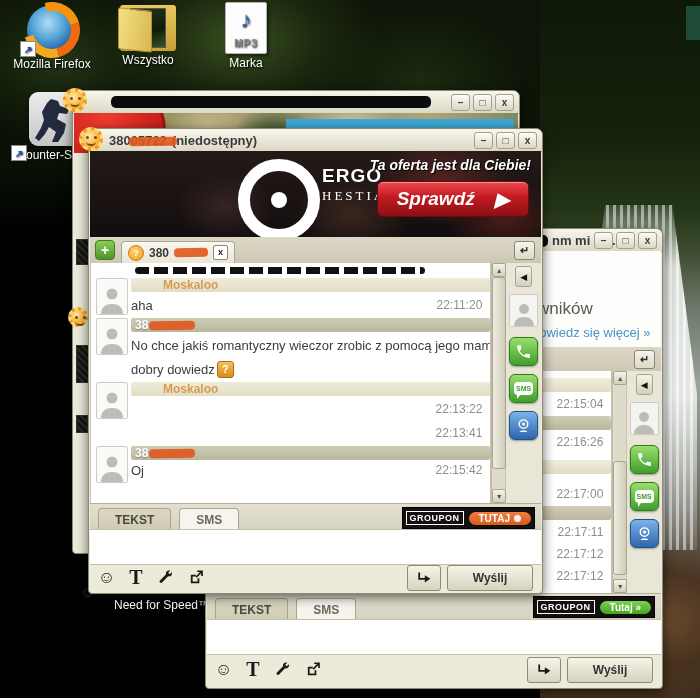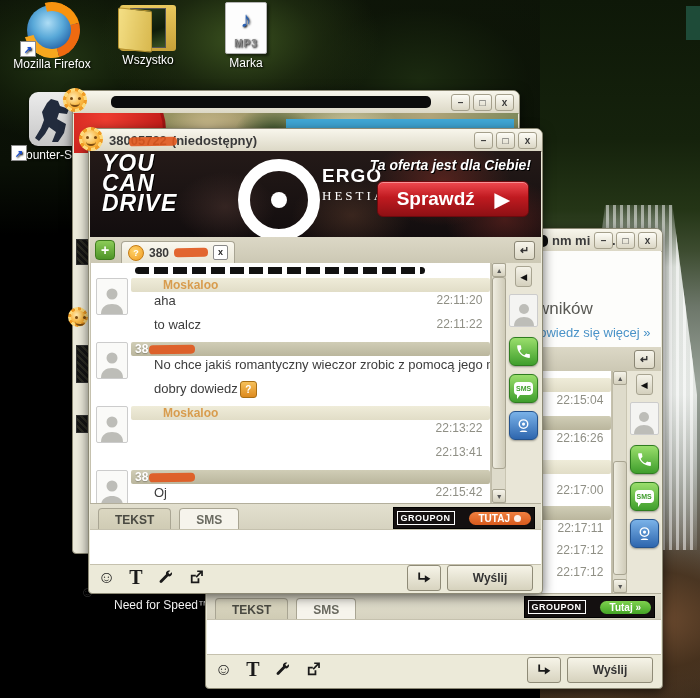--- a/index.html
+++ b/index.html
@@ -105,31 +105,31 @@
   .gicon.cam{margin-top:8px;background:linear-gradient(#7ab2e8,#2e66ae);border:1px solid #24528c;}
   .smsbubble{width:19px;height:13px;background:#fff;border-radius:4px;position:relative;display:flex;align-items:center;justify-content:center;}
   .smsbubble::after{content:"";position:absolute;left:3px;bottom:-4px;border:4px solid transparent;border-top-color:#fff;border-left-color:#fff;border-width:4px 3px;}
   .smsbubble span{font-size:7px;font-weight:bold;color:#3f9e2c;letter-spacing:0;}
 
   .hdr{height:16px;display:flex;align-items:center;position:relative;}
   .hdr .bar{margin-left:40px;flex:1;height:14px;display:flex;align-items:center;padding-left:4px;font-size:12px;font-weight:bold;border-radius:2px;}
   .hdr.light .bar{background:linear-gradient(#efecd9,#e1ddc7);color:#d89c4e;padding-left:32px;}
   .hdr.dark .bar{background:linear-gradient(#d0cdb6,#bab69d);color:#fff;text-shadow:0 1px 1px rgba(0,0,0,.25);}
   .avbox{position:absolute;left:5px;top:1px;width:30px;height:35px;background:#fafaf8;border:1px solid #ccc;border-radius:2px;overflow:hidden;display:flex;align-items:flex-end;justify-content:center;}
-  .mrow{display:flex;align-items:flex-start;padding:0 8px 0 63px;font-size:13px;color:#3c3c3c;}
+  .mrow{display:flex;align-items:center;padding:0 8px 0 40px;font-size:13px;color:#3c3c3c;}
   .mrow .time{margin-left:auto;color:#8f8f85;font-size:12px;white-space:nowrap;padding-left:6px;}
   .emo{display:inline-flex;width:15px;height:15px;margin-left:2px;background:linear-gradient(#f6c05a,#dd8a1e);border:1px solid #a96f14;border-radius:3px;
       align-items:center;justify-content:center;font-size:10px;font-weight:bold;color:#fff;}
 
   .composetabs{position:absolute;left:1px;right:1px;display:flex;align-items:flex-end;background:linear-gradient(#e3e0cf,#d6d2bf);border-top:1px solid #b3af9c;}
   .ctab{height:21px;display:flex;align-items:center;justify-content:center;font-size:12px;font-weight:bold;color:#4a4a42;
       border:1px solid #a9a593;border-bottom:none;border-radius:4px 4px 0 0;padding:0 16px;margin-left:8px;}
   .ctab.active{background:linear-gradient(#dbd7c1,#cfcbb4);}
   .ctab.idle{background:#f6f4ec;color:#6a6a60;}
-  .groupon{position:absolute;display:flex;align-items:center;height:20px;border:1px solid #000;background:#141010;padding:0 3px;gap:14px;}
+  .groupon{position:absolute;display:flex;align-items:center;height:20px;border:1px solid #000;background:#141010;padding:0 3px;gap:5px;}
   .gr-logo{color:#fff;font-weight:bold;font-size:9px;letter-spacing:.5px;border:1px solid #fff;padding:0 3px;line-height:12px;}
   .gr-cta{font-weight:bold;font-size:10px;color:#fff;border-radius:8px;padding:1px 10px;display:flex;align-items:center;gap:4px;}
   .gr-cta.orange{background:linear-gradient(#f08040,#d85a1c);}
   .gr-cta.green{background:linear-gradient(#7ed24e,#44a426);}
   .gr-dot{width:7px;height:7px;border-radius:50%;background:#fff;opacity:.9;display:inline-block;}
   .inputarea{position:absolute;left:1px;right:1px;background:#fff;border-top:1px solid #c5c1ae;border-bottom:1px solid #c5c1ae;}
   .toolrow{position:absolute;left:1px;right:1px;display:flex;align-items:center;padding:0 8px;gap:14px;}
   .tool{display:flex;align-items:center;justify-content:center;color:#1a1a1a;}
   .tool.smile{font-size:17px;}
   .tool.tfmt{font-weight:bold;font-size:20px;font-family:"Liberation Serif",serif;}
@@ -151,21 +151,21 @@
       linear-gradient(#241a18,#120d0e);}
   .ycd{position:absolute;left:12px;top:2px;color:#fff;font-weight:bold;font-style:italic;font-size:23px;line-height:20px;letter-spacing:1px;text-shadow:1px 1px 0 #000;}
   .ring{position:absolute;left:148px;top:8px;width:58px;height:58px;border:12px solid #fff;border-radius:50%;}
   .ring::after{content:"";position:absolute;left:50%;top:50%;width:16px;height:16px;margin:-8px 0 0 -8px;background:#fff;border-radius:50%;}
   .ergo{position:absolute;left:232px;top:14px;color:#fff;}
   .ergo .e1{font-weight:bold;font-size:19px;letter-spacing:1px;}
   .ergo .e2{font-family:"Liberation Serif",serif;font-size:13px;letter-spacing:3px;margin-top:1px;}
   .tagline{position:absolute;right:10px;top:6px;color:#fff;font-weight:bold;font-style:italic;font-size:14px;text-shadow:1px 1px 0 #000;}
   .sprawdz{position:absolute;right:12px;top:30px;width:150px;height:34px;border-radius:6px;border:1px solid #6d0a0e;
       background:linear-gradient(#f04a50,#c01a20 45%,#8e1014);display:flex;align-items:center;justify-content:center;gap:20px;
-      color:#fff;font-weight:bold;font-size:19px;box-shadow:inset 0 1px 0 rgba(255,255,255,.4);}
+      color:#fff;font-weight:bold;font-style:italic;font-size:19px;box-shadow:inset 0 1px 0 rgba(255,255,255,.4);}
   .adfooter{position:absolute;left:48px;bottom:2px;color:#fff;font-weight:bold;font-style:italic;font-size:14px;text-shadow:1px 1px 0 #000;}
   #fw-tabbar{position:absolute;left:1px;right:1px;top:108px;height:26px;background:linear-gradient(#dcd8c6,#ccc8b4);border-bottom:1px solid #b3af9c;display:flex;align-items:center;padding-left:5px;}
   .plusbtn{width:18px;height:18px;border-radius:4px;background:linear-gradient(#8ccc58,#4e9427);border:1px solid #3f7c1e;
       color:#fff;font-weight:bold;font-size:14px;display:flex;align-items:center;justify-content:center;line-height:1;}
   .chattab{height:22px;margin-left:6px;background:linear-gradient(#faf8f0,#e8e5d4);border:1px solid #a9a593;border-bottom:none;border-radius:4px 4px 0 0;
       display:flex;align-items:center;padding:0 6px;gap:5px;font-size:12px;font-weight:bold;color:#3a3a3a;position:relative;top:2px;}
   .coin{width:14px;height:14px;border-radius:50%;background:radial-gradient(circle at 38% 35%,#ffd36a,#ef9b22);border:1px solid #c47b12;
       color:#fff;font-size:9px;font-weight:bold;display:flex;align-items:center;justify-content:center;}
   .tabx{width:13px;height:13px;background:#fff;border:1px solid #888;border-radius:2px;font-size:9px;font-weight:bold;color:#222;
       display:flex;align-items:center;justify-content:center;line-height:1;}
@@ -387,25 +387,20 @@
       </span>
       <span style="margin-left:5px;">(niedostępny)</span>
       <div class="btns">
         <div class="wbtn">–</div>
         <div class="wbtn">□</div>
         <div class="wbtn">x</div>
       </div>
     </div>
 
     <div id="fw-banner">
-      <div class="ycd">
-        <div>YOU</div>
-        <div>CAN</div>
-        <div>DRIVE</div>
-      </div>
       <div class="ring"></div>
       <div class="ergo">
         <div class="e1">ERGO</div>
         <div class="e2">HESTIA</div>
       </div>
       <div class="tagline">Ta oferta jest dla Ciebie!</div>
       <div class="sprawdz">
         <span>Sprawdź</span>
         <span>▶</span>
       </div>
@@ -434,24 +429,20 @@
                 <path d="M2 30c0-7 5-10 11-10s11 3 11 10z" fill="#bdbdb8"></path>
               </svg>
             </div>
           <div class="bar">
               <span>Moskaloo</span>
             </div>
         </div>
         <div class="mrow" style="height:24px;">
           <span>aha</span>
           <span class="time">22:11:20</span>
-        </div>
-        <div class="mrow" style="height:24px;">
-          <span>to walcz</span>
-          <span class="time">22:11:22</span>
         </div>
         <div class="hdr dark">
           <div class="avbox">
               <svg width="26" height="30" viewBox="0 0 26 30">
                 <circle cx="13" cy="10" r="5.5" fill="#bdbdb8"></circle>
                 <path d="M2 30c0-7 5-10 11-10s11 3 11 10z" fill="#bdbdb8"></path>
               </svg>
             </div>
           <div class="bar">
               <span>38</span>

